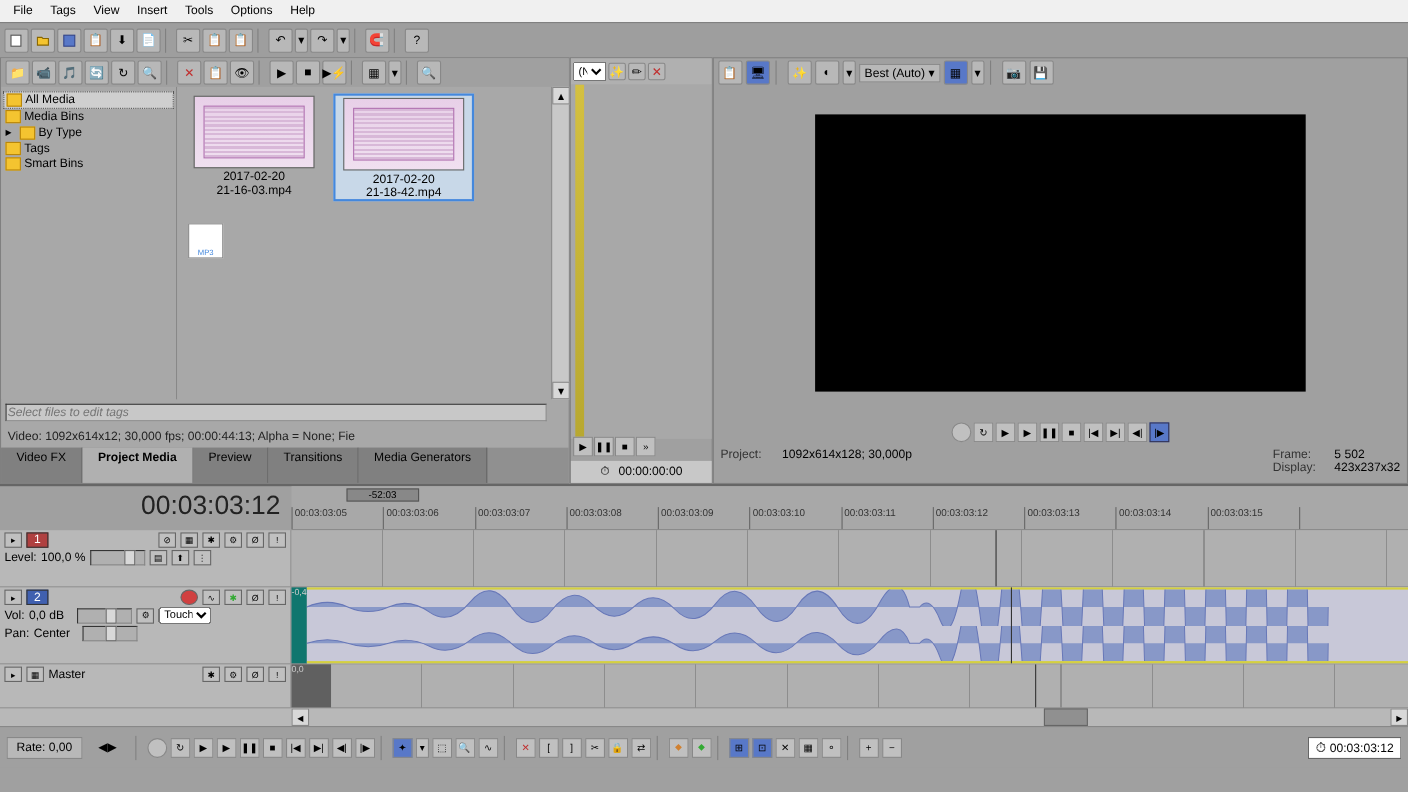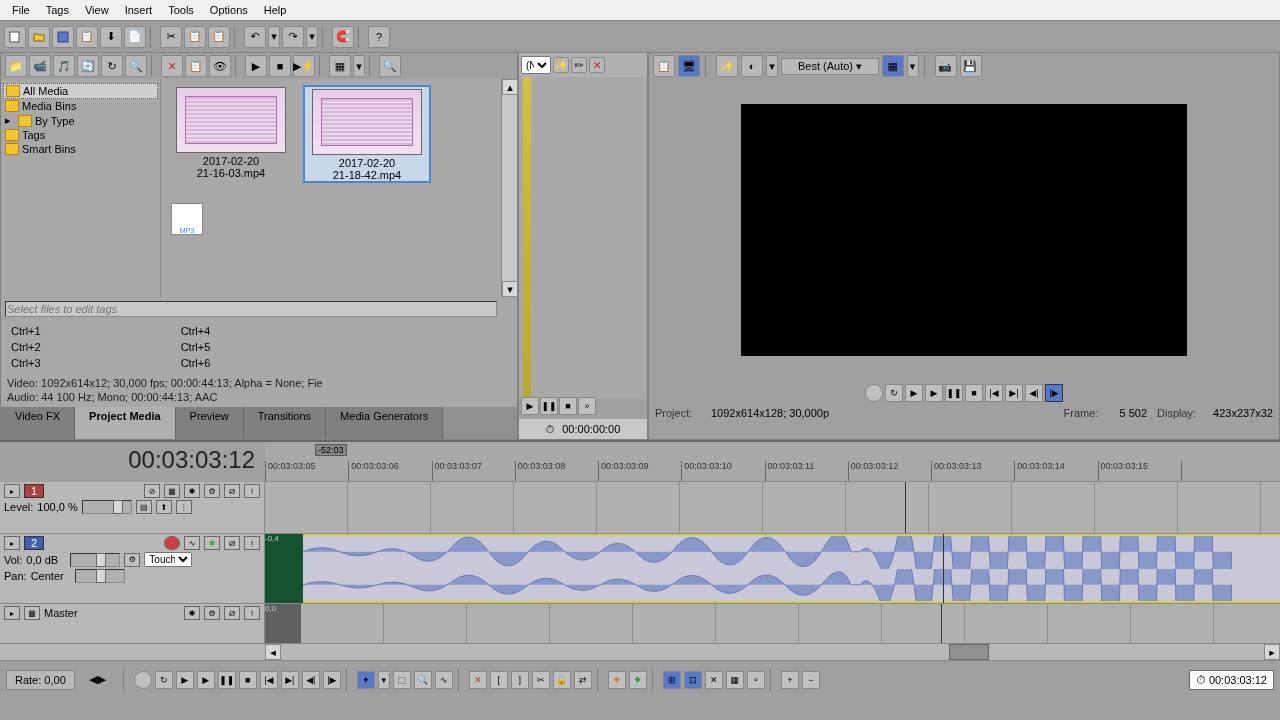--- a/index.html
+++ b/index.html
@@ -38,27 +38,27 @@
 .mid-body { position: absolute; top: 24px; bottom: 40px; left: 0; right: 0; background: #a8a8a8; }
 .mid-marker { position: absolute; left: 4px; top: 0; width: 8px; height: 100%; background: linear-gradient(#d4c040, #b8a830); }
 .mid-transport { position: absolute; bottom: 20px; left: 0; right: 0; height: 24px; display: flex; gap: 1px; padding: 2px; }
 .mid-time { position: absolute; bottom: 0; left: 0; right: 0; height: 20px; display: flex; align-items: center; justify-content: center; background: #c8c8c8; }
 .right-panel { flex: 1; background: #a0a0a0; border: 1px solid #808080; display: flex; flex-direction: column; }
 .right-toolbar { height: 26px; display: flex; align-items: center; gap: 3px; padding: 0 4px; }
 .preview-area { flex: 1; display: flex; justify-content: center; align-items: center; padding: 4px; }
 .preview-black { width: 446px; height: 252px; background: #000; }
 .right-transport { height: 24px; display: flex; justify-content: center; gap: 2px; align-items: center; }
 .right-info { height: 34px; display: flex; padding: 2px 6px; font-size: 11px; }
-.right-info .col { display: flex; flex-direction: row; gap: 10px; }
+.right-info .col { display: flex; flex-direction: column; gap: 0; }
 .right-info .lbl { color: #333; width: 56px; display: inline-block; }
 .timeline { background: #a0a0a0; border-top: 2px solid #666; }
 .tl-header { height: 40px; display: flex; }
 .tl-time { width: 265px; text-align: right; padding: 4px 10px; font-size: 24px; font-family: Arial; color: #222; }
 .tl-ruler { flex: 1; position: relative; background: #a8a8a8; border-bottom: 1px solid #888; }
-.tl-marker { position: absolute; top: 2px; background: #888; border: 1px solid #555; font-size: 9px; padding: 0 2px; }
+.tl-marker { position: absolute; top: 2px; background: #888; border: 1px solid #555; font-size: 9px; padding: 0 19px; }
 .tl-ticks { position: absolute; bottom: 0; left: 0; right: 16px; height: 20px; display: flex; }
 .tick { flex: 1; border-left: 1px solid #666; font-size: 9px; padding-left: 2px; color: #333; }
 .track { height: 52px; display: flex; border-bottom: 1px solid #888; }
 .track.audio { height: 70px; }
 .track.master { height: 40px; }
 .track-head { width: 265px; background: #b8b8b8; border-right: 1px solid #888; padding: 2px 4px; display: flex; flex-direction: column; gap: 2px; font-size: 10px; }
 .track-head-row { display: flex; align-items: center; gap: 4px; }
 .track-num { background: #b04040; color: #fff; width: 20px; height: 14px; text-align: center; border: 1px solid #333; }
 .track-num.blue { background: #4060b0; }
 .track-body { flex: 1; position: relative; background: #b0b0b0; }
@@ -68,21 +68,21 @@
 .wave-path { stroke: #6878b8; stroke-width: 1; fill: #8898c8; }
 .cursor-line { position: absolute; top: 0; bottom: 0; width: 1px; background: #333; left: 640px; }
 .slider { width: 50px; height: 14px; background: #b0b0b0; border: 1px inset #888; position: relative; }
 .slider-thumb { position: absolute; top: -1px; width: 10px; height: 14px; background: #d8d8d8; border: 1px solid #666; left: 30px; }
 .tc-icon { width: 16px; height: 14px; border: 1px solid #666; background: #c0c0c0; cursor: pointer; display: flex; align-items: center; justify-content: center; font-size: 8px; }
 .bottom-bar { height: 38px; background: #a0a0a0; border-top: 1px solid #888; display: flex; align-items: center; padding: 0 6px; gap: 3px; }
 .rate-box { background: #b8b8b8; padding: 3px 8px; border: 1px solid #888; font-size: 11px; }
 .rec-btn { width: 18px; height: 18px; border-radius: 50%; background: #d04040; border: 1px solid #803030; }
 .timecode-display { background: #fff; border: 1px solid #666; padding: 2px 6px; font-size: 12px; margin-left: auto; }
 .sbtn { width: 18px; height: 18px; background: #c0c0c0; border: 1px solid #888; cursor: pointer; display: flex; align-items: center; justify-content: center; font-size: 9px; }
-.qual-combo { padding: 1px 16px; background: #b8b8b8; border: 1px solid #888; font-size: 11px; }
+.qual-combo { padding: 1px 4px; background: #b8b8b8; border: 1px solid #888; font-size: 11px; }
 select { font-size: 10px; }
 svg.icon { width: 12px; height: 12px; }
 </style>
 </head>
 <body>
 
 <div class="menubar">
   <span>File</span>
   <span>Tags</span>
   <span>View</span>
@@ -187,35 +187,22 @@
         </div>
         <div style="width:100%"></div>
         <div class="mp3-icon">MP3</div>
         <div class="scrollbar-v">
           <div class="scrollbtn">▴</div>
           <div class="scrollbtn" style="position:absolute;bottom:0">▾</div>
         </div>
       </div>
     </div>
     <input class="tags-input" placeholder="Select files to edit tags" style="">
-    <div class="shortcuts">
-      <div>
-          <div>Ctrl+1</div>
-          <div>Ctrl+2</div>
-          <div>Ctrl+3</div>
-        </div>
-      <div>
-          <div>Ctrl+4</div>
-          <div>Ctrl+5</div>
-          <div>Ctrl+6</div>
-        </div>
-    </div>
     <div class="info-text">
       <div>Video: 1092x614x12; 30,000 fps; 00:00:44:13; Alpha = None; Fie</div>
-      <div>Audio: 44 100 Hz; Mono; 00:00:44:13; AAC</div>
     </div>
     <div class="tabs">
       <div class="tab">Video FX</div>
       <div class="tab active">Project Media</div>
       <div class="tab">Preview</div>
       <div class="tab">Transitions</div>
       <div class="tab">Media Generators</div>
     </div>
   </div>
 
@@ -357,21 +344,21 @@
         <select style="width:48px;font-size:10px"><option>Touch</option></select>
       </div>
       <div class="track-head-row">
         <span>Pan:</span>
         <span style="width:40px">Center</span>
         <div class="slider">
             <div class="slider-thumb" style="left:20px"></div>
           </div>
       </div>
     </div>
-    <div style="width:38px;background:#14532d;position:relative">
+    <div style="width:14px;background:#0f766e;position:relative">
       <div style="position:absolute;top:0;font-size:8px;color:#ccc">-0,4</div>
     </div>
     <div class="track-body">
       <div class="clip-audio">
         <svg class="waveform" style="top:0" viewBox="0 0 1000 35" preserveAspectRatio="none">
           <path class="wave-path" d="M0 17 Q20 8 40 17 T80 17 T120 22 T160 12 T200 17 T240 20 T280 15 T320 17 T360 19 T400 14 T440 17 T480 16 T520 18 T560 14 T590 17 L600 17 Q610 5 620 30 T640 3 T660 32 T680 2 T700 33 T720 3 T740 32 T760 4 T780 31 T800 3 T820 33 T840 2 T860 32 T880 4 T900 31 T920 3 T940 32 T960 4 T980 30 T1000 17"></path>
         </svg>
         <svg class="waveform" style="top:50%" viewBox="0 0 1000 35" preserveAspectRatio="none">
           <path class="wave-path" d="M0 17 Q20 10 40 17 T80 17 T120 20 T160 14 T200 17 T240 19 T280 16 T320 17 T360 18 T400 15 T440 17 T480 16 T520 18 T560 15 T590 17 L600 17 Q610 4 620 31 T640 2 T660 33 T680 3 T700 32 T720 2 T740 33 T760 3 T780 32 T800 2 T820 33 T840 3 T860 31 T880 4 T900 32 T920 2 T940 33 T960 3 T980 31 T1000 17"></path>
         </svg>

